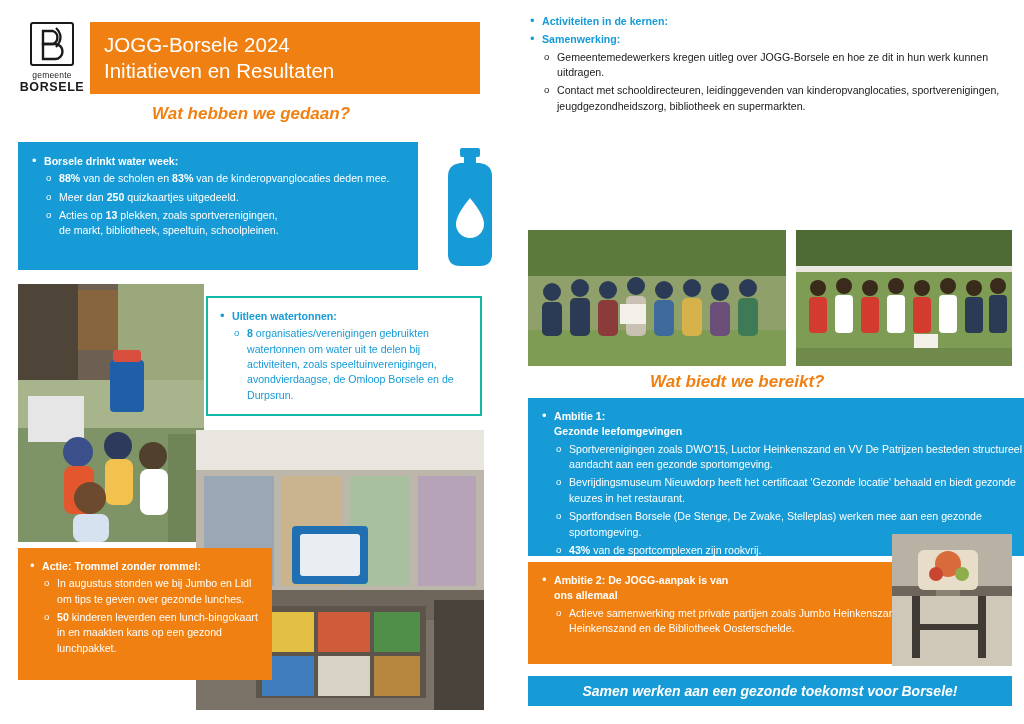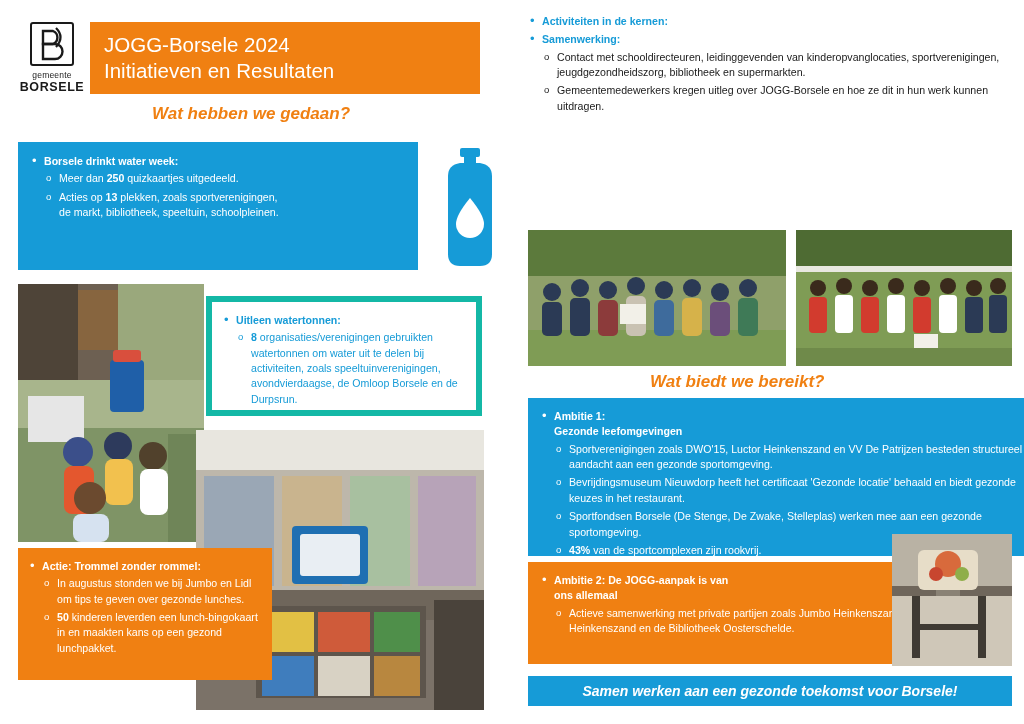--- a/index.html
+++ b/index.html
@@ -12,21 +12,21 @@
     color: #1a1a1a;
     overflow: hidden;
     position: relative;
   }
   .page { position: relative; width: 1024px; height: 724px; }
 
   
   .panel { position: absolute; }
   .blue   { background: #169BD7; color: #ffffff; }
   .orange { background: #F08012; color: #ffffff; }
-  .blue-outline { border: 6px solid #14b8a6; color: #169BD7; background: #ffffff; }
+  .blue-outline { border: 2px solid #14b8a6; color: #169BD7; background: #ffffff; }
 
   
   .logo {
     position: absolute; left: 18px; top: 22px; width: 68px; height: 74px;
     display: flex; flex-direction: column; align-items: center; justify-content: flex-start;
   }
   .logo-mark {
     width: 44px; height: 44px; border: 2.5px solid #1a1a1a; border-radius: 3px;
     position: relative;
   }
@@ -121,20 +121,21 @@
   </div>
 
   <div class="subhead">Wat hebben we gedaan?</div>
   <div class="subhead2">Wat biedt we bereikt?</div>
 
   <div class="panel blue blk" id="p-water">
     <ul class="l1">
       <li>
         <span class="title-line">Borsele drinkt water week:</span>
         <ul class="l2">
+          <li><b>88%</b> van de scholen en <b>83%</b> van de kinderopvanglocaties deden mee.</li>
           <li>Meer dan <b>250</b> quizkaartjes uitgedeeld.</li>
           <li>Acties op <b>13</b> plekken, zoals sportverenigingen,<br>de markt, bibliotheek, speeltuin, schoolpleinen.</li>
         </ul>
       </li>
     </ul>
   </div>
 
   <div id="bottle">
     <svg class="ph-svg" viewBox="0 0 72 126" aria-hidden="true">
       <rect x="26" y="2" width="20" height="9" rx="2" fill="#169BD7"></rect>
@@ -216,22 +217,22 @@
   </div>
 
   <div class="panel blk rt" id="p-right-top">
     <ul class="l1">
       <li>
         <span class="title-line">Activiteiten in de kernen:</span>
       </li>
       <li>
         <span class="title-line">Samenwerking:</span>
         <ul class="l2 sub">
+          <li>Gemeentemedewerkers kregen uitleg over JOGG-Borsele en hoe ze dit in hun werk kunnen uitdragen.</li>
           <li>Contact met schooldirecteuren, leidinggevenden van kinderopvanglocaties, sportverenigingen, jeugdgezondheidszorg, bibliotheek en supermarkten.</li>
-          <li>Gemeentemedewerkers kregen uitleg over JOGG-Borsele en hoe ze dit in hun werk kunnen uitdragen.</li>
         </ul>
       </li>
     </ul>
   </div>
 
   <div class="photo" id="ph-group">
     <svg class="ph-svg" viewBox="0 0 258 136" preserveAspectRatio="none" aria-hidden="true">
       <rect width="258" height="136" fill="#8fa06a"></rect>
       <rect x="0" y="0" width="258" height="46" fill="#5c7a3c"></rect>
       <rect x="0" y="100" width="258" height="36" fill="#7f9c55"></rect>

